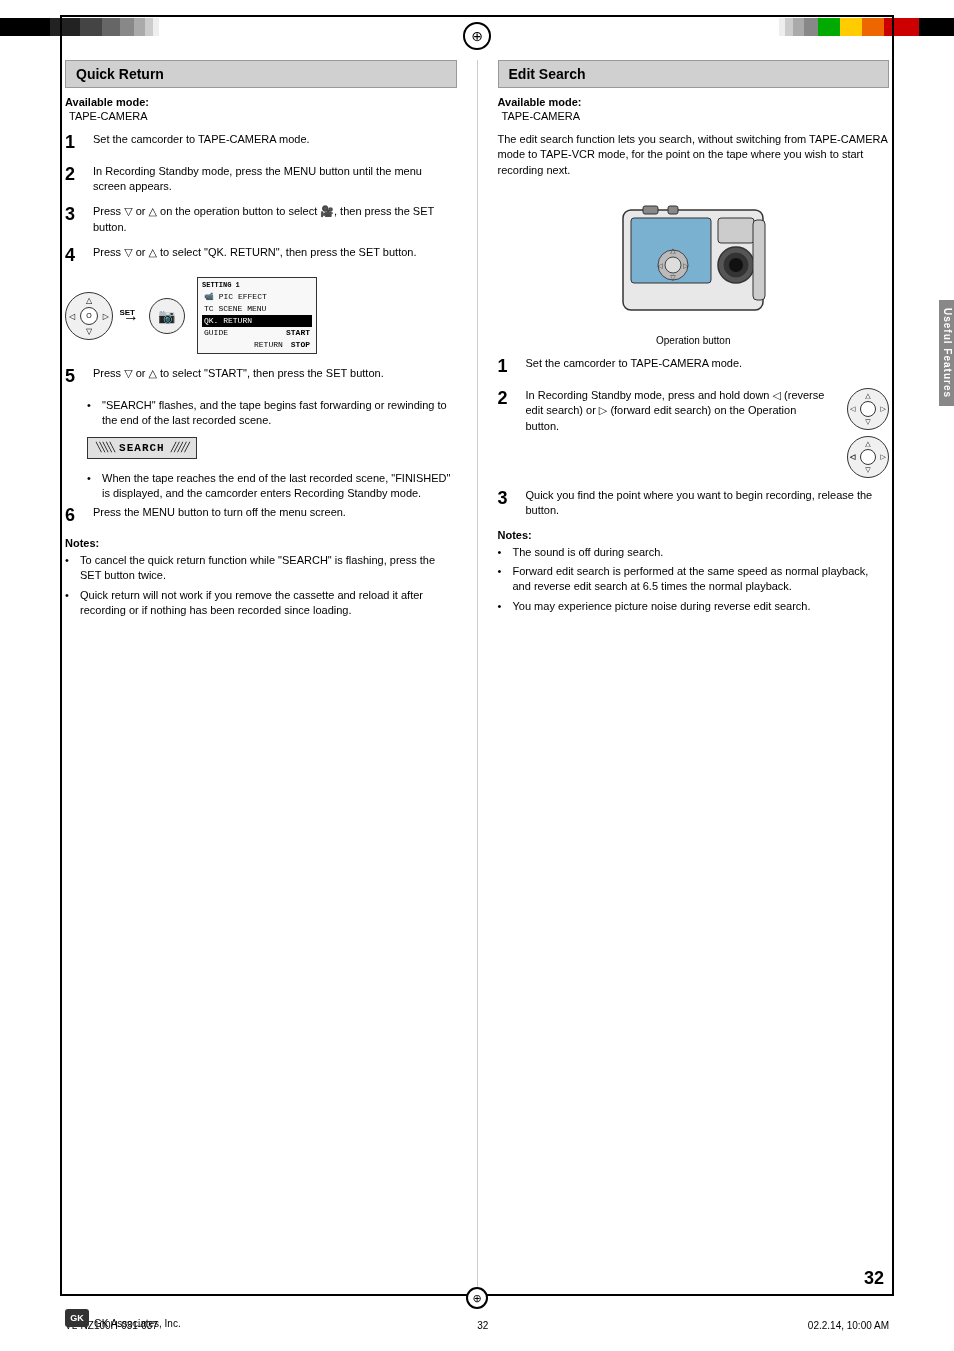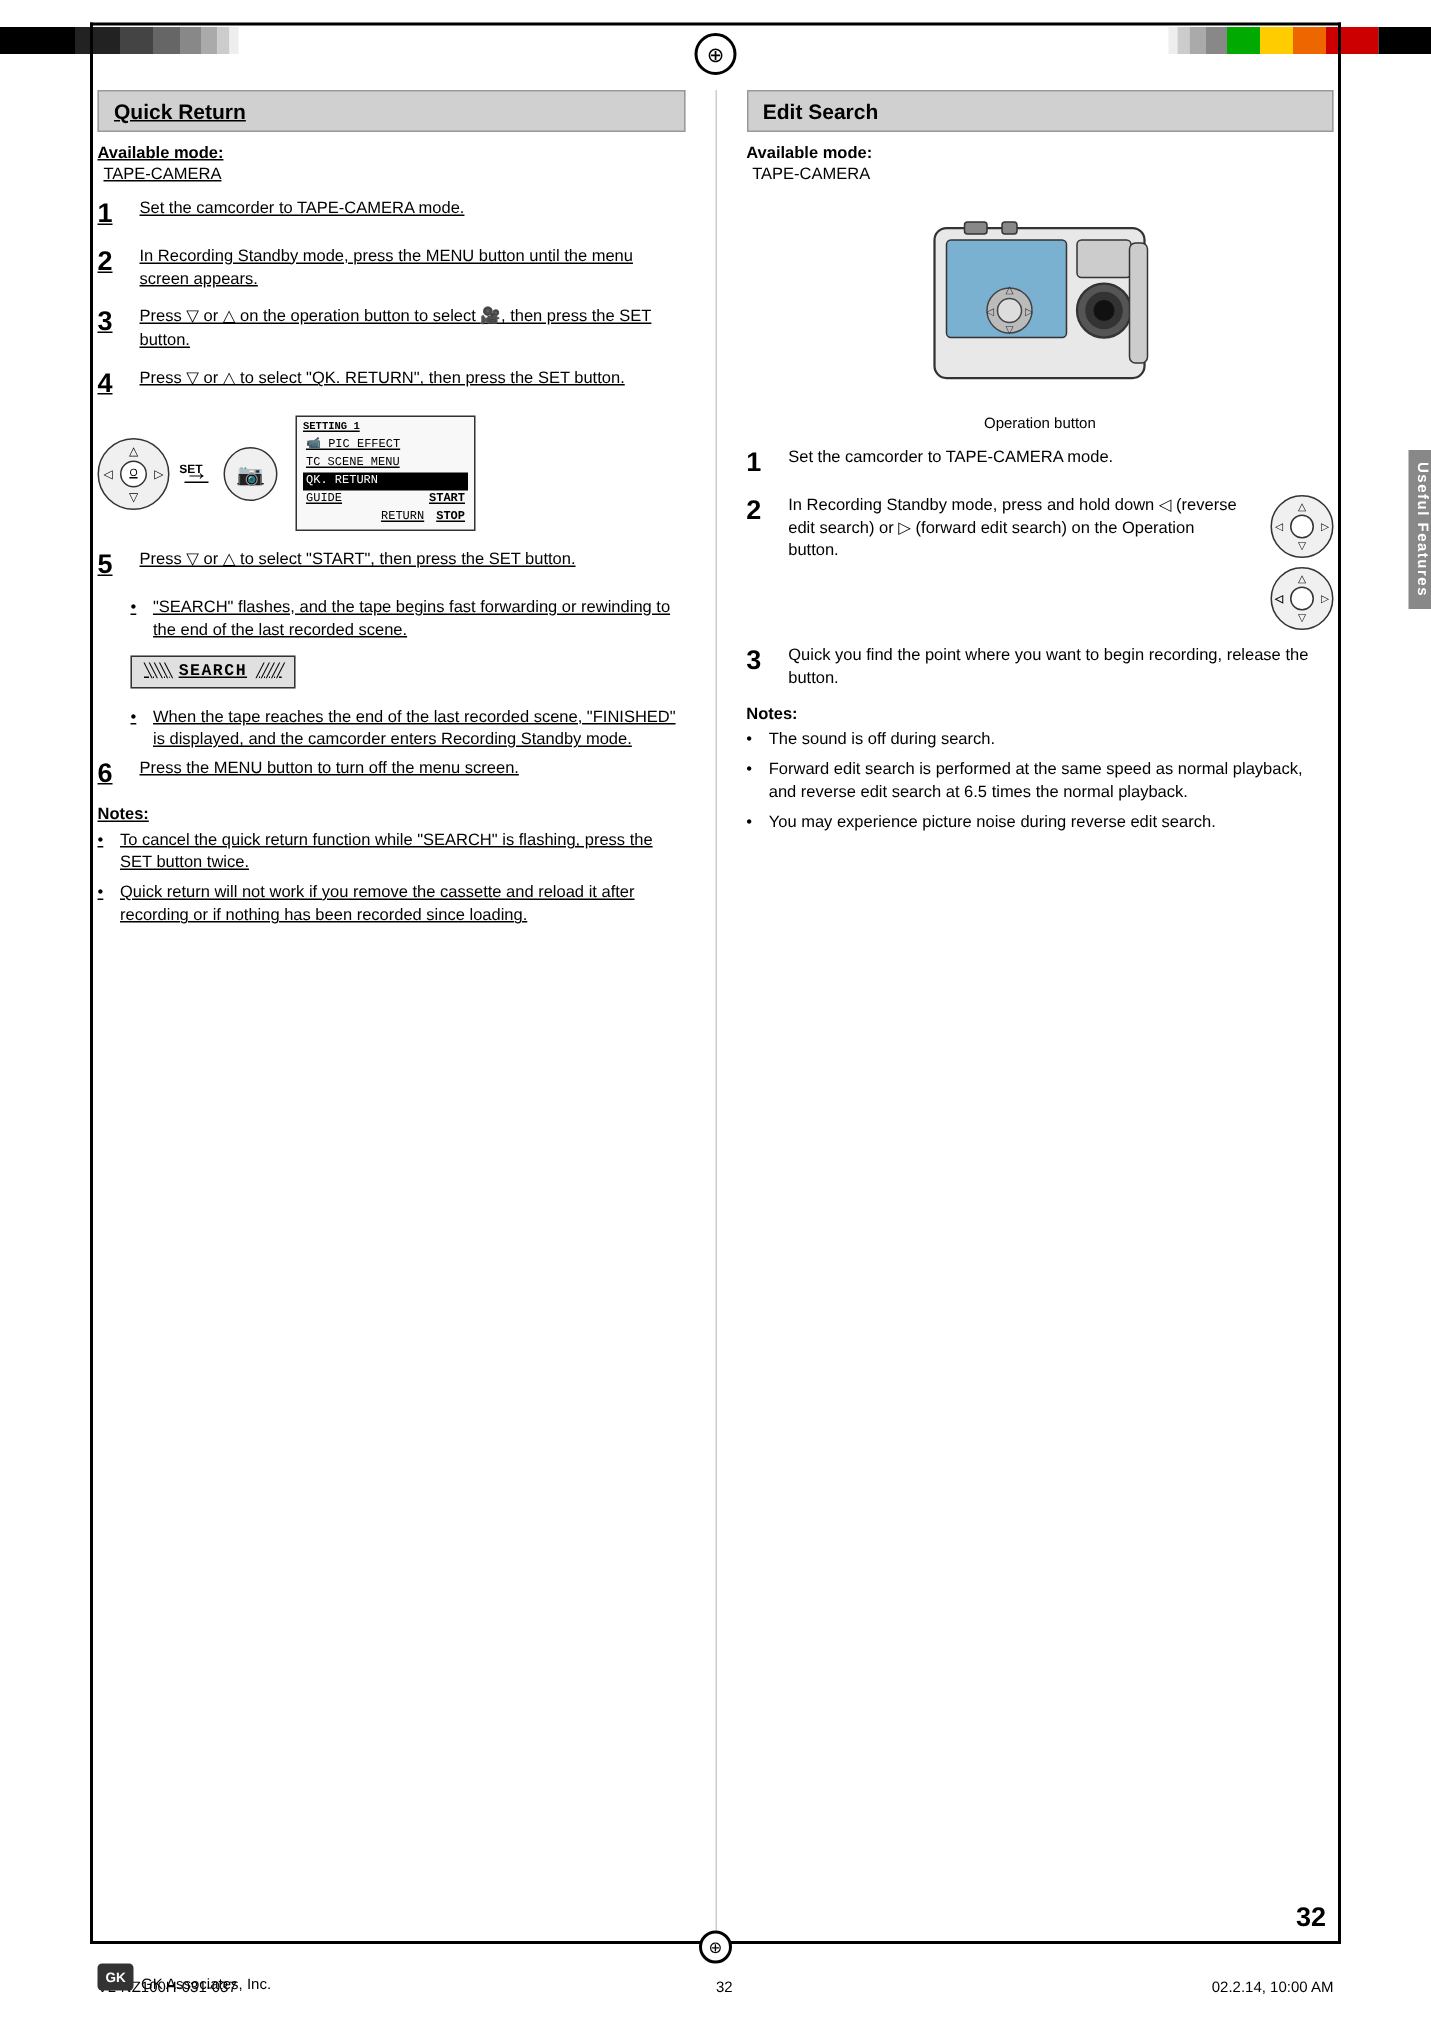--- a/index.html
+++ b/index.html
@@ -98,21 +98,20 @@
       right: 65px;
       bottom: 60px;
       display: flex;
       gap: 20px;
     }
 
     
     .left-column {
       flex: 1;
       min-width: 0;
-      text-decoration: underline;
     }
 
     
     .right-column {
       flex: 1;
       min-width: 0;
       border-left: 1px solid #ccc;
       padding-left: 20px;
     }
 
@@ -465,20 +464,21 @@
 
   </div>
 
   <div class="right-column">
 
     <div class="section-header">Edit Search</div>
 
     <div class="available-mode-label">Available mode:</div>
     <div class="available-mode-value">TAPE-CAMERA</div>
 
+    <div class="intro-text">The edit search function lets you search, without switching from TAPE-CAMERA mode to TAPE-VCR mode, for the point on the tape where you wish to start recording next.</div>
 
     <div class="camera-illustration">
       <svg width="180" height="140" viewBox="0 0 180 140">
 
         <rect x="20" y="20" width="140" height="100" rx="8" ry="8" fill="#e8e8e8" stroke="#333" stroke-width="1.5"></rect>
 
         <rect x="28" y="28" width="80" height="65" rx="3" fill="#7ab0d0" stroke="#333" stroke-width="1"></rect>
 
         <rect x="115" y="28" width="36" height="25" rx="3" fill="#ccc" stroke="#333" stroke-width="1"></rect>
 

